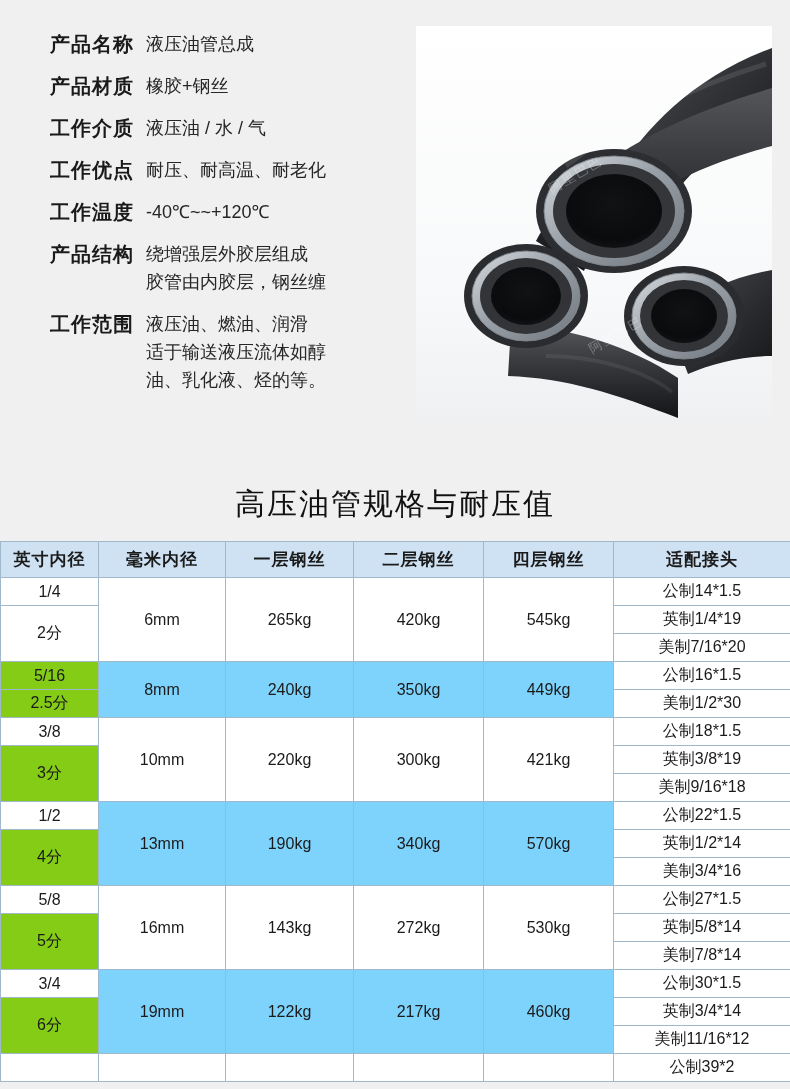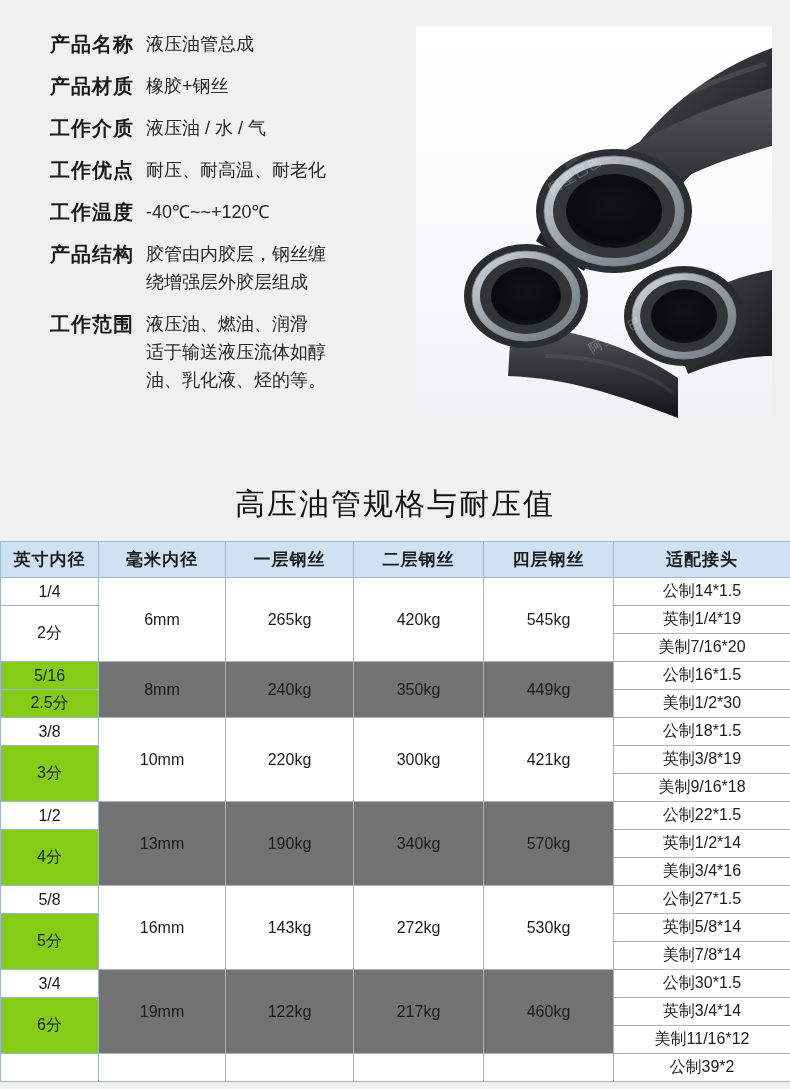--- a/index.html
+++ b/index.html
@@ -119,21 +119,21 @@
   td.inch {
     font-size: 16px;
     height: 26px;
   }
   td.inch.alt { background: #84cc16; }
   td.mid {
     background: #ffffff;
     font-size: 17px;
   }
   tr.band-a td.mid { background: #ffffff; }
-  tr.band-b td.mid { background: #737373; }
+  tr.band-b td.mid { background: #7dd3fc; }
   td.fit {
     font-size: 15px;
     height: 26px;
     padding: 2px;
   }
   td.mm { font-size: 17px; margin-top: 10px; }
 </style>
 </head>
 <body>
 
@@ -174,22 +174,22 @@
       <div class="spec-row">
         <div class="spec-label">工作温度</div>
         <div class="spec-value">
           <span class="line">-40℃~~+120℃</span>
         </div>
       </div>
 
       <div class="spec-row">
         <div class="spec-label">产品结构</div>
         <div class="spec-value">
+          <span class="line">绕增强层外胶层组成</span>
           <span class="line">胶管由内胶层，钢丝缠</span>
-          <span class="line">绕增强层外胶层组成</span>
         </div>
       </div>
 
       <div class="spec-row">
         <div class="spec-label">工作范围</div>
         <div class="spec-value">
           <span class="line">液压油、燃油、润滑</span>
           <span class="line">适于输送液压流体如醇</span>
           <span class="line">油、乳化液、烃的等。</span>
         </div>

